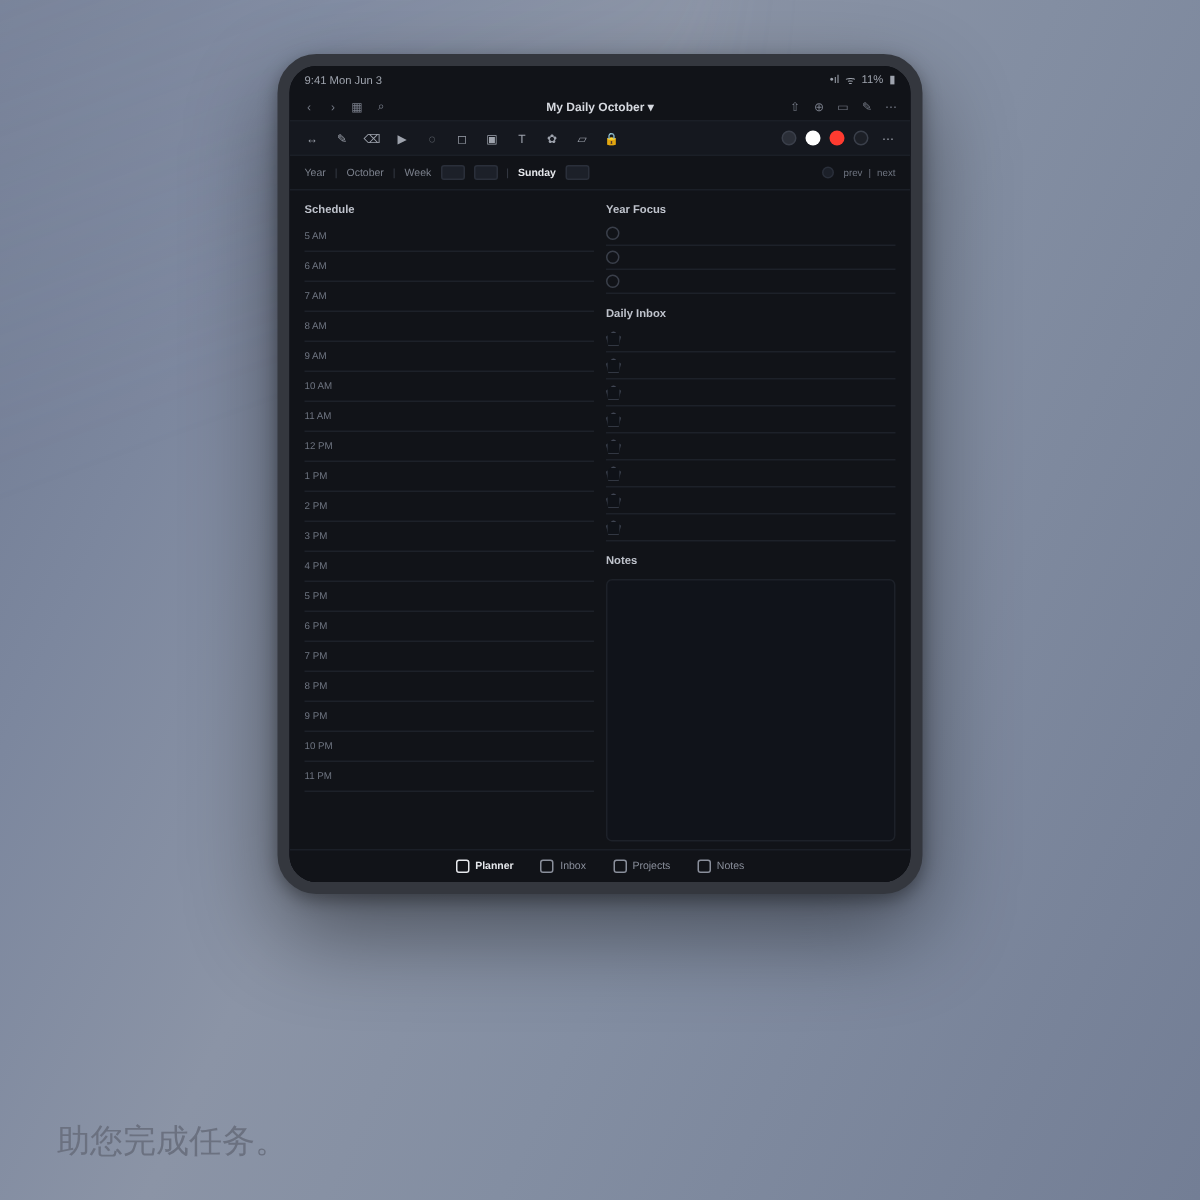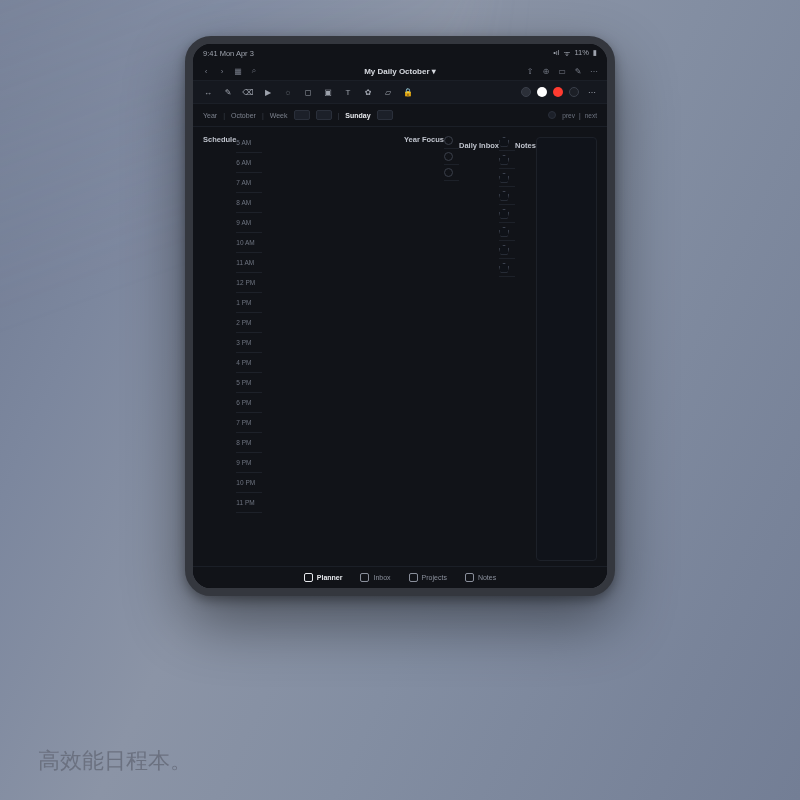--- a/index.html
+++ b/index.html
@@ -81,21 +81,21 @@
     border:1px solid #2a2f3a;
   }
   .navrow .right{margin-left:auto; display:flex; gap:6px; align-items:center;}
   .navrow .pill{display:flex;gap:4px;align-items:center;font-size:6.5px;color:#6e7480;}
   .navrow .rnd{width:8px;height:8px;border-radius:50%;background:#1c2029;border:1px solid #2a2f3a;}
 
   .content{
     display:flex; gap:8px; padding:6px 10px 4px 10px;
     height:calc(100% - 18px - 18px - 24px - 24px - 22px);
   }
-  .col{flex:1 1 0;display:flex;flex-direction:row;}
+  .col{flex:1 1 0;display:flex;flex-direction:column;}
   .sectitle{font-size:7.5px;color:#bfc3cc;font-weight:700;margin:2px 0 4px;}
   .slot{
     display:flex;align-items:center;gap:6px;
     border-bottom:1px solid #1d2129;
     height:20px;
   }
   .slot .tlabel{width:26px;font-size:6.5px;color:#6e7480;}
   .focusline{
     display:flex;align-items:center;height:16px;
     border-bottom:1px solid #1d2129;
@@ -137,21 +137,21 @@
 </style>
 </head>
 <body>
 
 <div class="bgshade"></div>
 
 <div class="tablet">
   <div class="screen">
 
     <div class="statusbar">
-      <span>9:41 Mon Apr 3</span>
+      <span>9:41 Mon Jun 3</span>
       <span class="right">
         <span>•ıl</span>
         <span>ᯤ</span>
         <span>11%</span>
         <span>▮</span>
       </span>
     </div>
 
     <div class="apptitlebar">
       <div class="leftctrls">
@@ -313,14 +313,14 @@
       <span class="bnitem">
         <span class="bnicon"></span>
         <span>Notes</span>
       </span>
     </div>
 
   </div>
 </div>
 
 <div class="caption">
-  <p>高效能日程本。</p>
+  <p>助您完成任务。</p>
 </div>
 
 </body></html>

